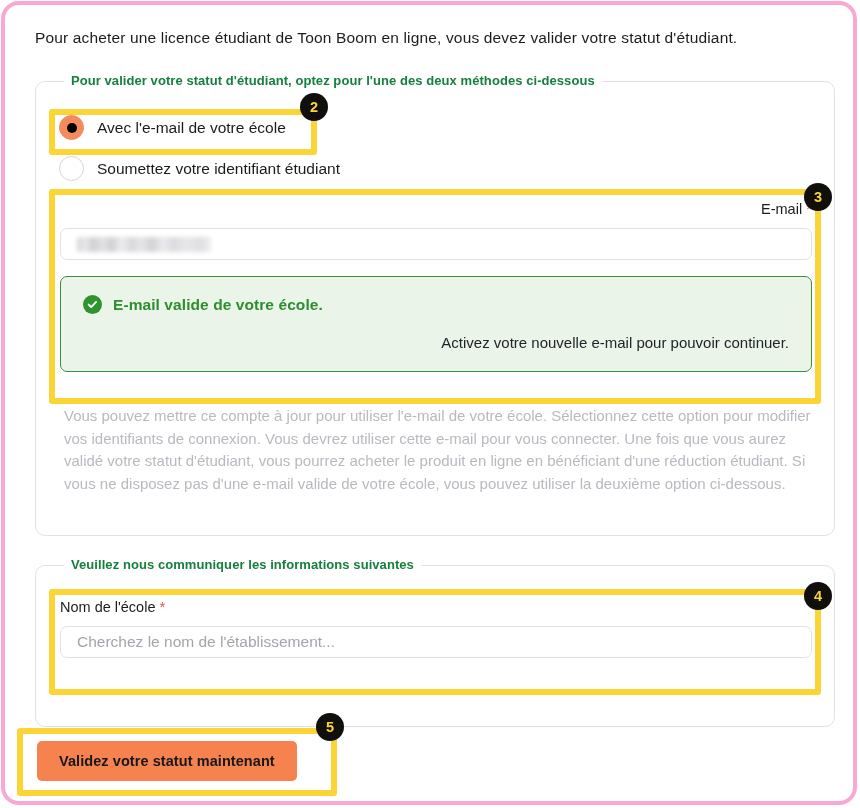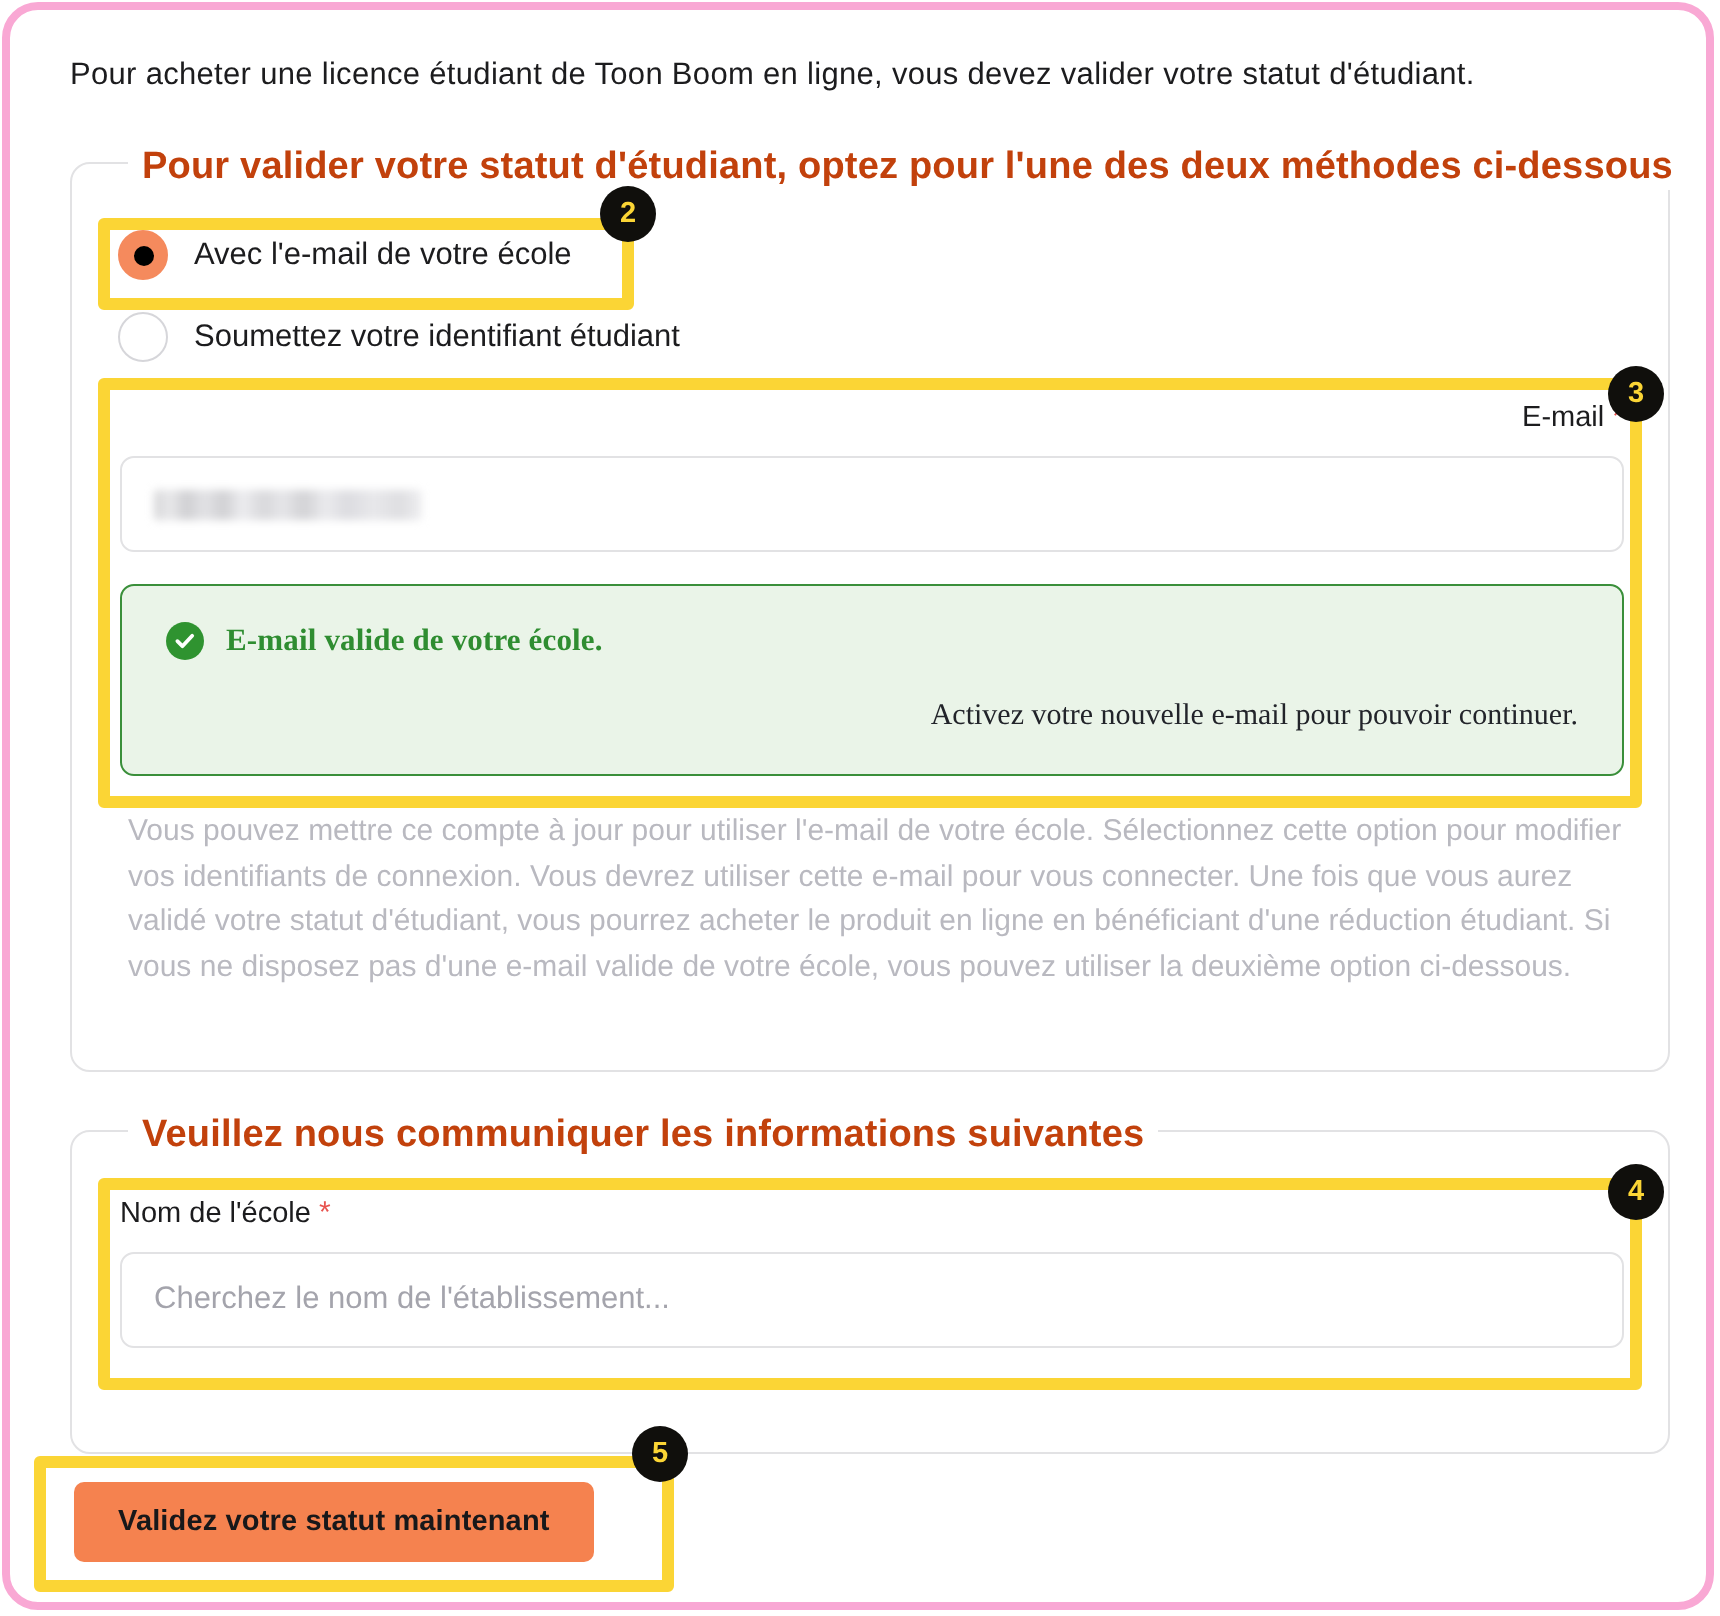--- a/index.html
+++ b/index.html
@@ -46,23 +46,23 @@
     border-radius: 10px;
     box-sizing: border-box;
     background: #fff;
   }
   .fieldset > .legend {
     position: absolute;
     top: -9px;
     left: 28px;
     background: #ffffff;
     padding: 0 7px;
-    font-size: 19px;
+    font-size: 13px;
     font-weight: bold;
-    color: #c2410c;
+    color: #15803d;
     white-space: nowrap;
     letter-spacing: 0.005em;
   }
 
   #fs-methods { left: 30px; top: 76px; width: 800px; height: 455px; }
   #fs-info    { left: 30px; top: 560px; width: 800px; height: 162px; }
 
   
   .radio-row {
     position: absolute;
@@ -104,21 +104,21 @@
   }
   .field-label {
     font-size: 14.5px;
     color: #1c1c1e;
     margin-bottom: 11px;
   }
   .req { color: #e8534f; font-size: 15px; }
 
   .text-input {
     width: 100%;
-    height: 48px;
+    height: 32px;
     box-sizing: border-box;
     border: 1px solid #e2e2e4;
     border-radius: 7px;
     background: #ffffff;
     display: flex;
     align-items: center;
     padding: 12px 16px;
     font-size: 15px;
   }
   .placeholder { color: #a4a4ac; font-size: 15.5px; }
@@ -137,21 +137,20 @@
   }
 
   
   .success-box {
     margin-top: 16px;
     border: 1px solid #3a8f3a;
     border-radius: 7px;
     background: #eaf4e8;
     padding: 18px 22px 20px 22px;
     box-sizing: border-box;
-    font-family: Liberation Serif, serif;
   }
   .success-head {
     display: flex;
     align-items: center;
     gap: 11px;
   }
   .check-circle {
     width: 19px; height: 19px; border-radius: 50%;
     background: #2f9330;
     display: flex; align-items: center; justify-content: center;

